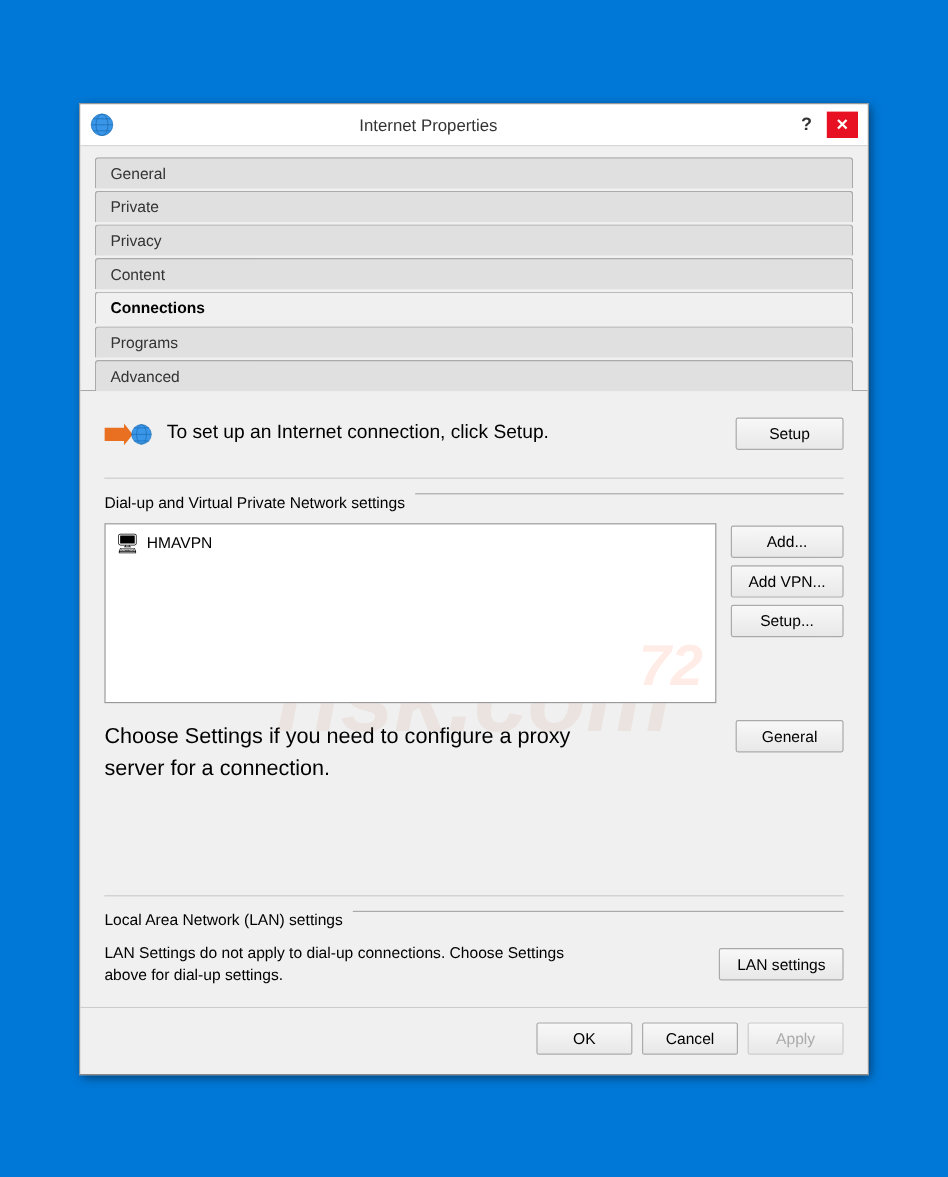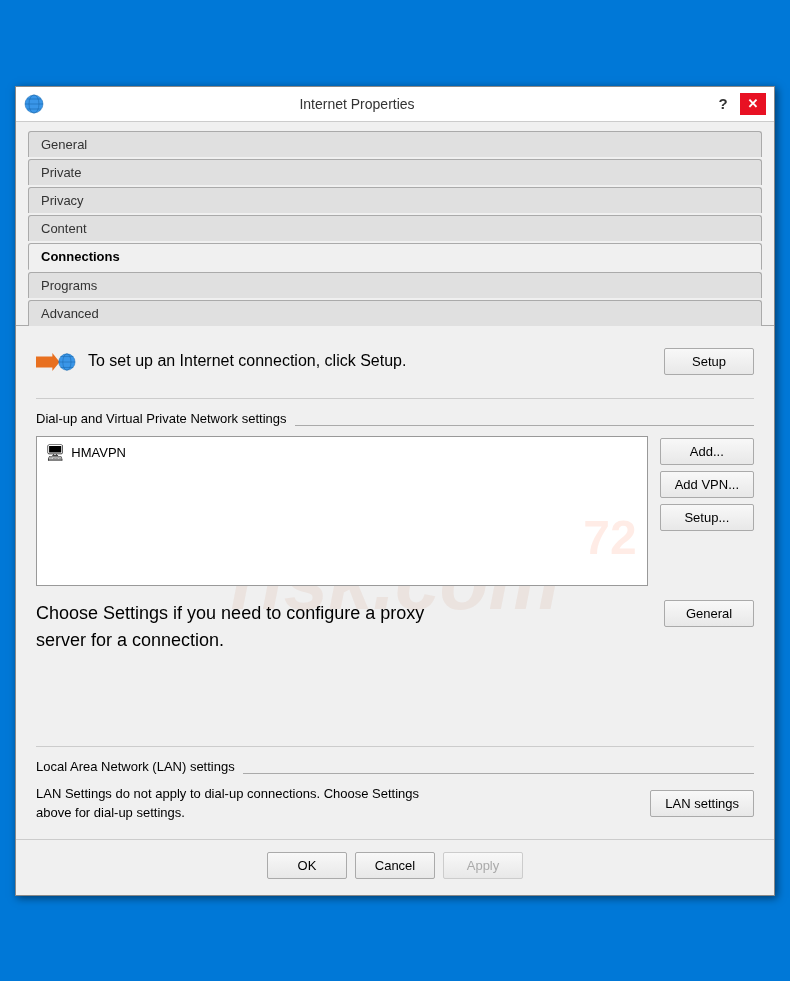--- a/index.html
+++ b/index.html
@@ -7,21 +7,21 @@
       background: #0078d7;
       display: flex;
       align-items: center;
       justify-content: center;
       width: 790px;
       height: 981px;
       font-family: 'Segoe UI', Tahoma, Arial, sans-serif;
       font-size: 13px;
     }
     .window {
-      width: 760px;
+      width: 658px;
       background: #f0f0f0;
       border: 1px solid #888;
       box-shadow: 2px 2px 8px rgba(0,0,0,0.5);
       display: flex;
       flex-direction: column;
     }
     .title-bar {
       background: #fff;
       display: flex;
       align-items: center;
@@ -152,21 +152,21 @@
     }
     .win-btn:disabled {
       color: #aaa;
       background: linear-gradient(to bottom, #f8f8f8, #e8e8e8);
       border-color: #ccc;
       cursor: default;
     }
     
     .section-header {
       display: flex;
-      align-items: flex-end;
+      align-items: flex-start;
       gap: 8px;
       margin-bottom: 10px;
       font-size: 13px;
       color: #000;
     }
     .section-header .line {
       flex: 1;
       height: 1px;
       background: #aaa;
     }
@@ -192,26 +192,27 @@
       gap: 6px;
       padding: 2px 4px;
       cursor: pointer;
       font-size: 13px;
     }
     .vpn-item-icon {
       font-size: 16px;
     }
     .vpn-listbox-watermark {
       position: absolute;
-      bottom: 20px;
+      bottom: 2px;
       right: 10px;
       font-size: 48px;
       color: rgba(255, 100, 50, 0.12);
       font-weight: bold;
       pointer-events: none;
+      font-style: italic;
     }
     .vpn-buttons {
       display: flex;
       flex-direction: column;
       gap: 6px;
       padding-top: 2px;
     }
     
     .settings-row {
       display: flex;
@@ -251,21 +252,21 @@
       pointer-events: none;
       white-space: nowrap;
     }
     .content-wrapper {
       position: relative;
       overflow: hidden;
     }
     
     .footer {
       display: flex;
-      justify-content: center;
+      justify-content: flex-end;
       gap: 8px;
       padding: 12px 20px 16px 20px;
       background: #f0f0f0;
       border-top: 1px solid #ccc;
     }
     .footer .win-btn {
       min-width: 80px;
     }
     .divider {
       height: 1px;

